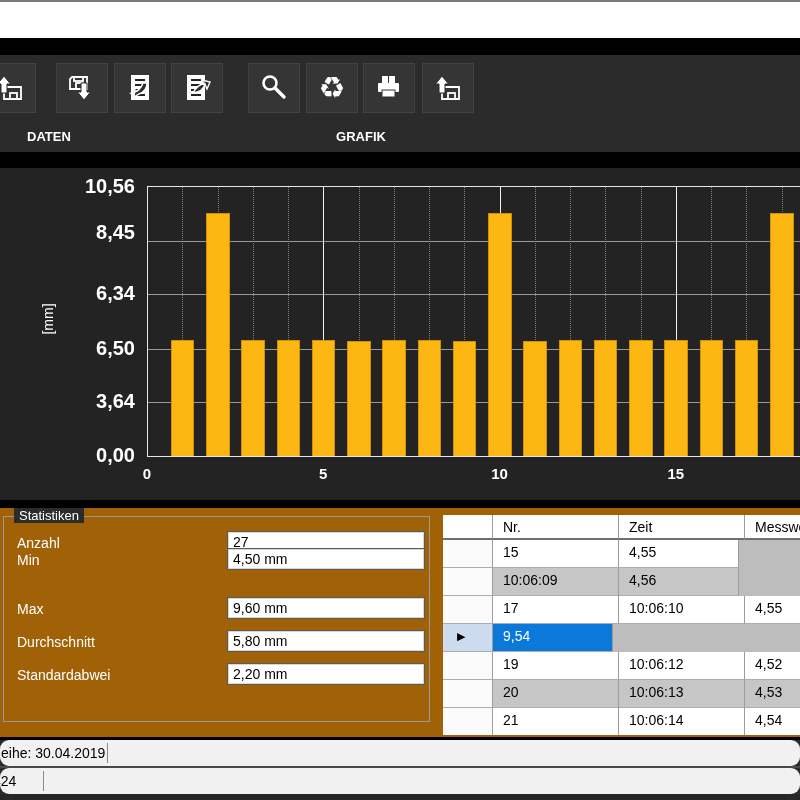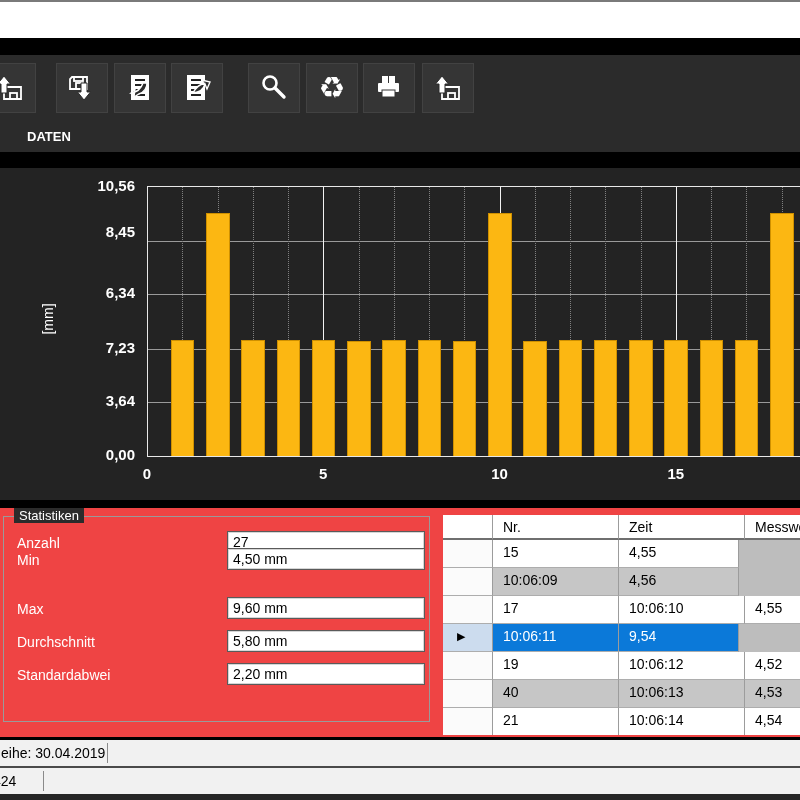--- a/index.html
+++ b/index.html
@@ -24,28 +24,28 @@
   
   #gap1{left:0;top:152px;width:800px;height:16px;background:#000;}
   #chart{left:0;top:168px;width:800px;height:332px;background:#232323;}
   #plot{position:absolute;left:147px;top:18px;width:653px;height:271px;box-sizing:border-box;
         border-left:1px solid #e8e8e8;border-top:1px solid #e8e8e8;border-bottom:1px solid #e8e8e8;}
   .hgrid{position:absolute;left:0;width:100%;height:0;border-top:1px solid #9a9a9a;z-index:1;}
   .vgrid-dot{position:absolute;top:0;bottom:0;width:0;border-left:1px dotted #808080;z-index:1;}
   .vgrid-solid{position:absolute;top:0;bottom:0;width:0;border-left:1px solid #f2f2f2;z-index:1;}
   .bar{position:absolute;bottom:0;box-sizing:border-box;z-index:2;}
   .ytick{position:absolute;left:45px;width:90px;height:18px;line-height:18px;text-align:right;
-         color:#fff;font-size:15px;font-weight:bold;}
+         color:#fff;font-size:20px;font-weight:bold;}
   .xtick{position:absolute;width:44px;height:18px;line-height:18px;text-align:center;
          color:#fff;font-size:15px;font-weight:bold;top:297px;}
   #ylabel{position:absolute;left:8px;top:143px;width:80px;height:16px;text-align:center;
           color:#fff;font-size:14px;transform:rotate(-90deg);}
   
   #gap2{left:0;top:500px;width:800px;height:8px;background:#000;}
-  #panels{left:0;top:508px;width:800px;height:229px;background:#ef4444;}
+  #panels{left:0;top:508px;width:800px;height:229px;background:#a16207;}
   #statbox{position:absolute;left:3px;top:8px;width:427px;height:206px;
            border:1px solid #9a9a9a;box-sizing:border-box;}
   #statbox-legend{position:absolute;left:10px;top:-9px;background:#2b2b2b;padding:0 5px;
                   color:#fff;font-size:13px;}
   .stat-row{position:absolute;left:0;width:100%;height:22px;}
   .stat-label{position:absolute;left:13px;top:3px;color:#fff;font-size:14px;}
   .stat-input{position:absolute;left:224px;top:0;width:186px;height:18px;background:#fff;
               border:1px solid #d6d6d6;outline:1px solid #5a5a5a;color:#000;font-size:14px;
               font-family:"Liberation Sans",sans-serif;padding:0 4px;}
   
@@ -61,21 +61,21 @@
   .hrow .cell{background:#fff;border-bottom:2px solid #6f6f6f;height:25px;}
   .drow .cell{height:28px;}
   .row-white .cell{background:#fff;}
   .row-gray .cell{background:#c6c6c6;}
   .row-sel .cell{background:#0b79d9;color:#fff;}
   .row-sel .c0{background:#ccdcee;color:#000;font-size:11px;padding-top:6px;}
   .row-white .c0,.row-gray .c0{background:#fbfbfb;}
   
   #gap3{left:0;top:737px;width:800px;height:3px;background:#000;}
   .statusbar{position:absolute;left:0;width:800px;height:26px;background:#f1f1f1;color:#000;
-             font-size:14px;}
+             font-size:14px;border-radius:9px;}
   #status1{top:740px;}
   #status-div{left:0;top:766px;width:800px;height:2px;background:#4a4a4a;position:absolute;}
   #status2{top:768px;}
   .status-text{position:absolute;top:5px;white-space:nowrap;}
   .status-sep{position:absolute;top:3px;width:1px;height:20px;background:#8a8a8a;}
   #bottom-strip{left:0;top:794px;width:800px;height:6px;background:#262626;}
 </style>
 </head>
 <body>
 
@@ -164,20 +164,23 @@
               <path d="M13 16 h15 v12 H11 V18 z"></path>
               <rect x="17" y="22" width="7" height="6"></rect>
             </g>
        <path d="M8 22 V13 H4.5 L11 5 l6.5 8 H14 v9 z" fill="#fff" stroke="#2b2b2b" stroke-width="1"></path>
      </svg>
         </span>
       </div>
     </div>
   <div class="band" id="band-daten">
     <span>DATEN</span>
+  </div>
+  <div class="band" id="band-grafik">
+    <span>GRAFIK</span>
   </div>
 </div>
 
 <div class="abs" id="gap1"></div>
 <div class="abs" id="chart">
   <div id="ylabel">[mm]</div>
   <div id="plot">
       <div class="hgrid" style="top: 215.251px;"></div>
       <div class="hgrid" style="top: 161.502px;"></div>
       <div class="hgrid" style="top: 107.498px;"></div>
@@ -214,21 +217,21 @@
       <div class="bar" style="left: 410.5px; width: 23.5px; height: 115.65px; background: rgb(252, 183, 18); border-top: 1px solid rgb(207, 144, 0); border-right: 1px solid rgb(207, 144, 0); border-bottom: none; border-left: 1px solid rgb(207, 144, 0); border-image: initial;"></div>
       <div class="bar" style="left: 445.75px; width: 23.5px; height: 115.904px; background: rgb(252, 183, 18); border-top: 1px solid rgb(207, 144, 0); border-right: 1px solid rgb(207, 144, 0); border-bottom: none; border-left: 1px solid rgb(207, 144, 0); border-image: initial;"></div>
       <div class="bar" style="left: 481px; width: 23.5px; height: 116.159px; background: rgb(252, 183, 18); border-top: 1px solid rgb(207, 144, 0); border-right: 1px solid rgb(207, 144, 0); border-bottom: none; border-left: 1px solid rgb(207, 144, 0); border-image: initial;"></div>
       <div class="bar" style="left: 516.25px; width: 23.5px; height: 115.904px; background: rgb(252, 183, 18); border-top: 1px solid rgb(207, 144, 0); border-right: 1px solid rgb(207, 144, 0); border-bottom: none; border-left: 1px solid rgb(207, 144, 0); border-image: initial;"></div>
       <div class="bar" style="left: 551.5px; width: 23.5px; height: 116.159px; background: rgb(252, 183, 18); border-top: 1px solid rgb(207, 144, 0); border-right: 1px solid rgb(207, 144, 0); border-bottom: none; border-left: 1px solid rgb(207, 144, 0); border-image: initial;"></div>
       <div class="bar" style="left: 586.75px; width: 23.5px; height: 115.904px; background: rgb(252, 183, 18); border-top: 1px solid rgb(207, 144, 0); border-right: 1px solid rgb(207, 144, 0); border-bottom: none; border-left: 1px solid rgb(207, 144, 0); border-image: initial;"></div>
       <div class="bar" style="left: 622px; width: 23.5px; height: 243.017px; background: rgb(252, 183, 18); border-top: 1px solid rgb(207, 144, 0); border-right: 1px solid rgb(207, 144, 0); border-bottom: none; border-left: 1px solid rgb(207, 144, 0); border-image: initial;"></div>
     </div>
 <div class="ytick" style="top: 278px;">0,00</div>
     <div class="ytick" style="top: 224.251px;">3,64</div>
-    <div class="ytick" style="top: 170.502px;">7,23</div>
+    <div class="ytick" style="top: 170.502px;">6,50</div>
     <div class="ytick" style="top: 116.498px;">6,34</div>
     <div class="ytick" style="top: 55px;">8,45</div>
     <div class="ytick" style="top: 9px;">10,56</div>
     <div class="xtick" style="left: 125px;">0</div>
     <div class="xtick" style="left: 301.25px;">5</div>
     <div class="xtick" style="left: 477.5px;">10</div>
     <div class="xtick" style="left: 653.75px;">15</div>
   </div>
 
 <div class="abs" id="gap2"></div>
@@ -276,32 +279,31 @@
         <div class="cell c3">4,56</div>
       </div>
       <div class="trow drow row-white">
         <div class="cell c0"></div>
         <div class="cell c1">17</div>
         <div class="cell c2">10:06:10</div>
         <div class="cell c3">4,55</div>
       </div>
       <div class="trow drow row-sel">
         <div class="cell c0">▶</div>
-        <div class="cell c2">10:06:11</div>
         <div class="cell c3">9,54</div>
       </div>
       <div class="trow drow row-white">
         <div class="cell c0"></div>
         <div class="cell c1">19</div>
         <div class="cell c2">10:06:12</div>
         <div class="cell c3">4,52</div>
       </div>
       <div class="trow drow row-gray">
         <div class="cell c0"></div>
-        <div class="cell c1">40</div>
+        <div class="cell c1">20</div>
         <div class="cell c2">10:06:13</div>
         <div class="cell c3">4,53</div>
       </div>
       <div class="trow drow row-white">
         <div class="cell c0"></div>
         <div class="cell c1">21</div>
         <div class="cell c2">10:06:14</div>
         <div class="cell c3">4,54</div>
       </div>
     </div>

